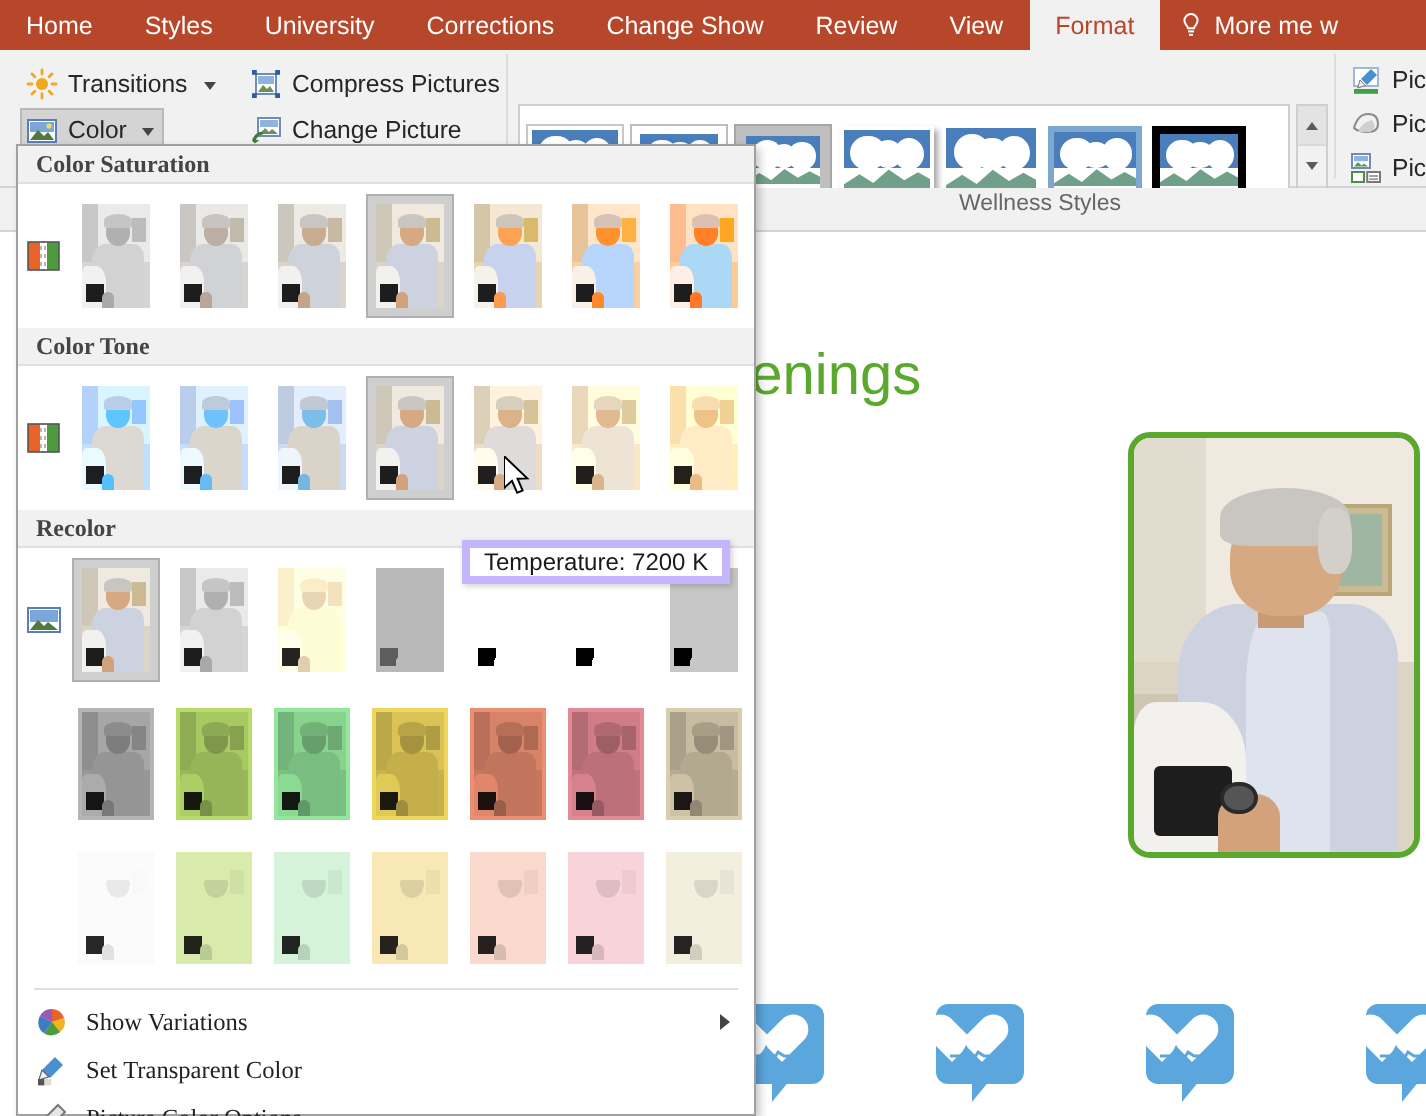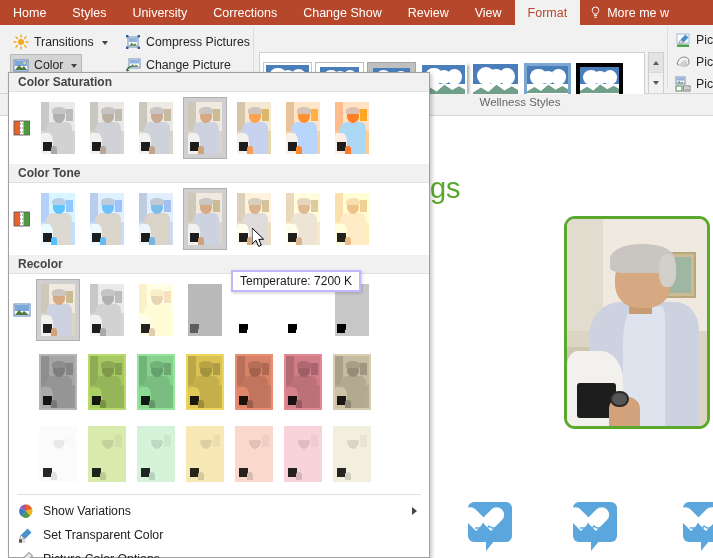--- a/index.html
+++ b/index.html
@@ -153,24 +153,25 @@
     border-radius:15px 15px 0 0; top:0;
   }
   .hb .heart::before { left:0; transform:rotate(-45deg); transform-origin:0 100%; }
   .hb .heart::after  { left:0; transform:rotate(45deg); transform-origin:100% 100%; }
   .hb .ekg {
     position:absolute; left:7px; top:20px; width:30px; height:10px; z-index:3;
   }
 
   
   .dropdown {
-    position:absolute; left:8px; top:72px; width:422px; height:486px;
+    position:absolute; left:8px; top:72px; width:370px; height:486px;
     background:#ffffff; border:1px solid #a0a0a0;
     box-shadow:2px 2px 4px rgba(0,0,0,0.22);
     z-index:40;
+    font-family:Liberation Serif, serif;
   }
   .section-head {
     height:19px; background:#f1f1f1; border-bottom:1px solid #e0e0e0;
     display:flex; align-items:center; padding-left:9px;
     font-size:12px; color:#444; font-weight:bold;
   }
   .grid-row {
     display:flex; align-items:flex-start; padding:5px 0 5px 4px; gap:5px;
   }
   .rowicon { width:18px; height:18px; flex:0 0 18px; margin-top:22px; }
@@ -204,21 +205,21 @@
   .submenu-arrow {
     position:absolute; right:12px; width:0;height:0;
     border-top:4px solid transparent; border-bottom:4px solid transparent;
     border-left:5px solid #444;
   }
   .dd-sep { height:1px; background:#e0e0e0; margin:4px 8px; }
 
   
   .tooltip {
     position:absolute; left:231px; top:270px; height:22px;
-    background:#ffffff; border:2px solid #c4b5fd;
+    background:#ffffff; border:4px solid #c4b5fd;
     box-shadow:1px 1px 3px rgba(0,0,0,0.2);
     display:flex; align-items:center; padding:0 7px;
     font-size:12px; color:#1a1a1a; white-space:nowrap; z-index:60;
   }
 
   
   .cursor { position:absolute; left:252px; top:228px; width:14px; height:21px; z-index:70; }
 </style>
 </head>
 <body>

